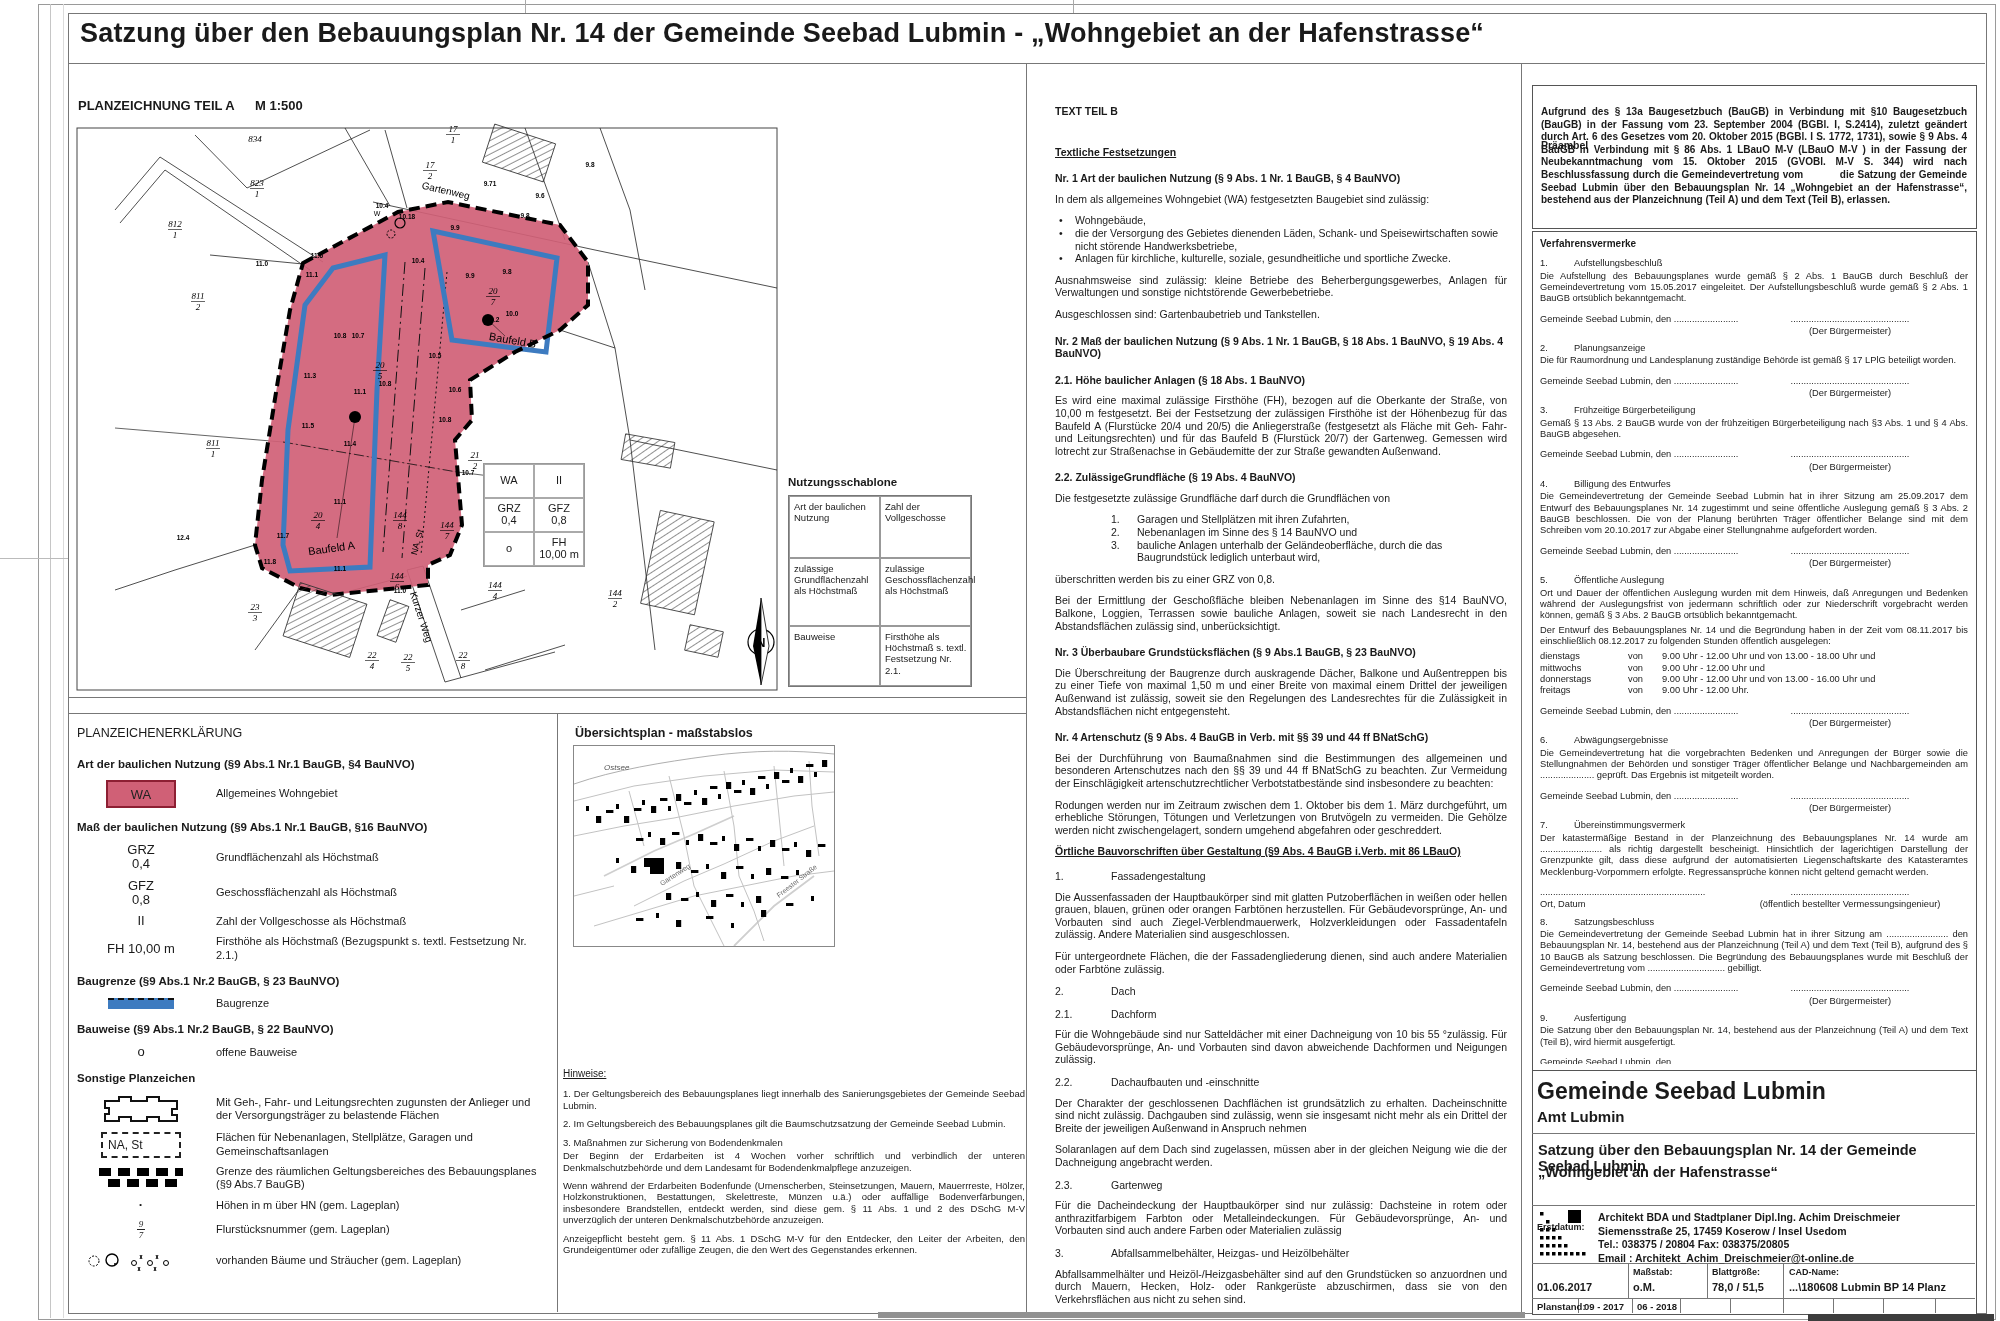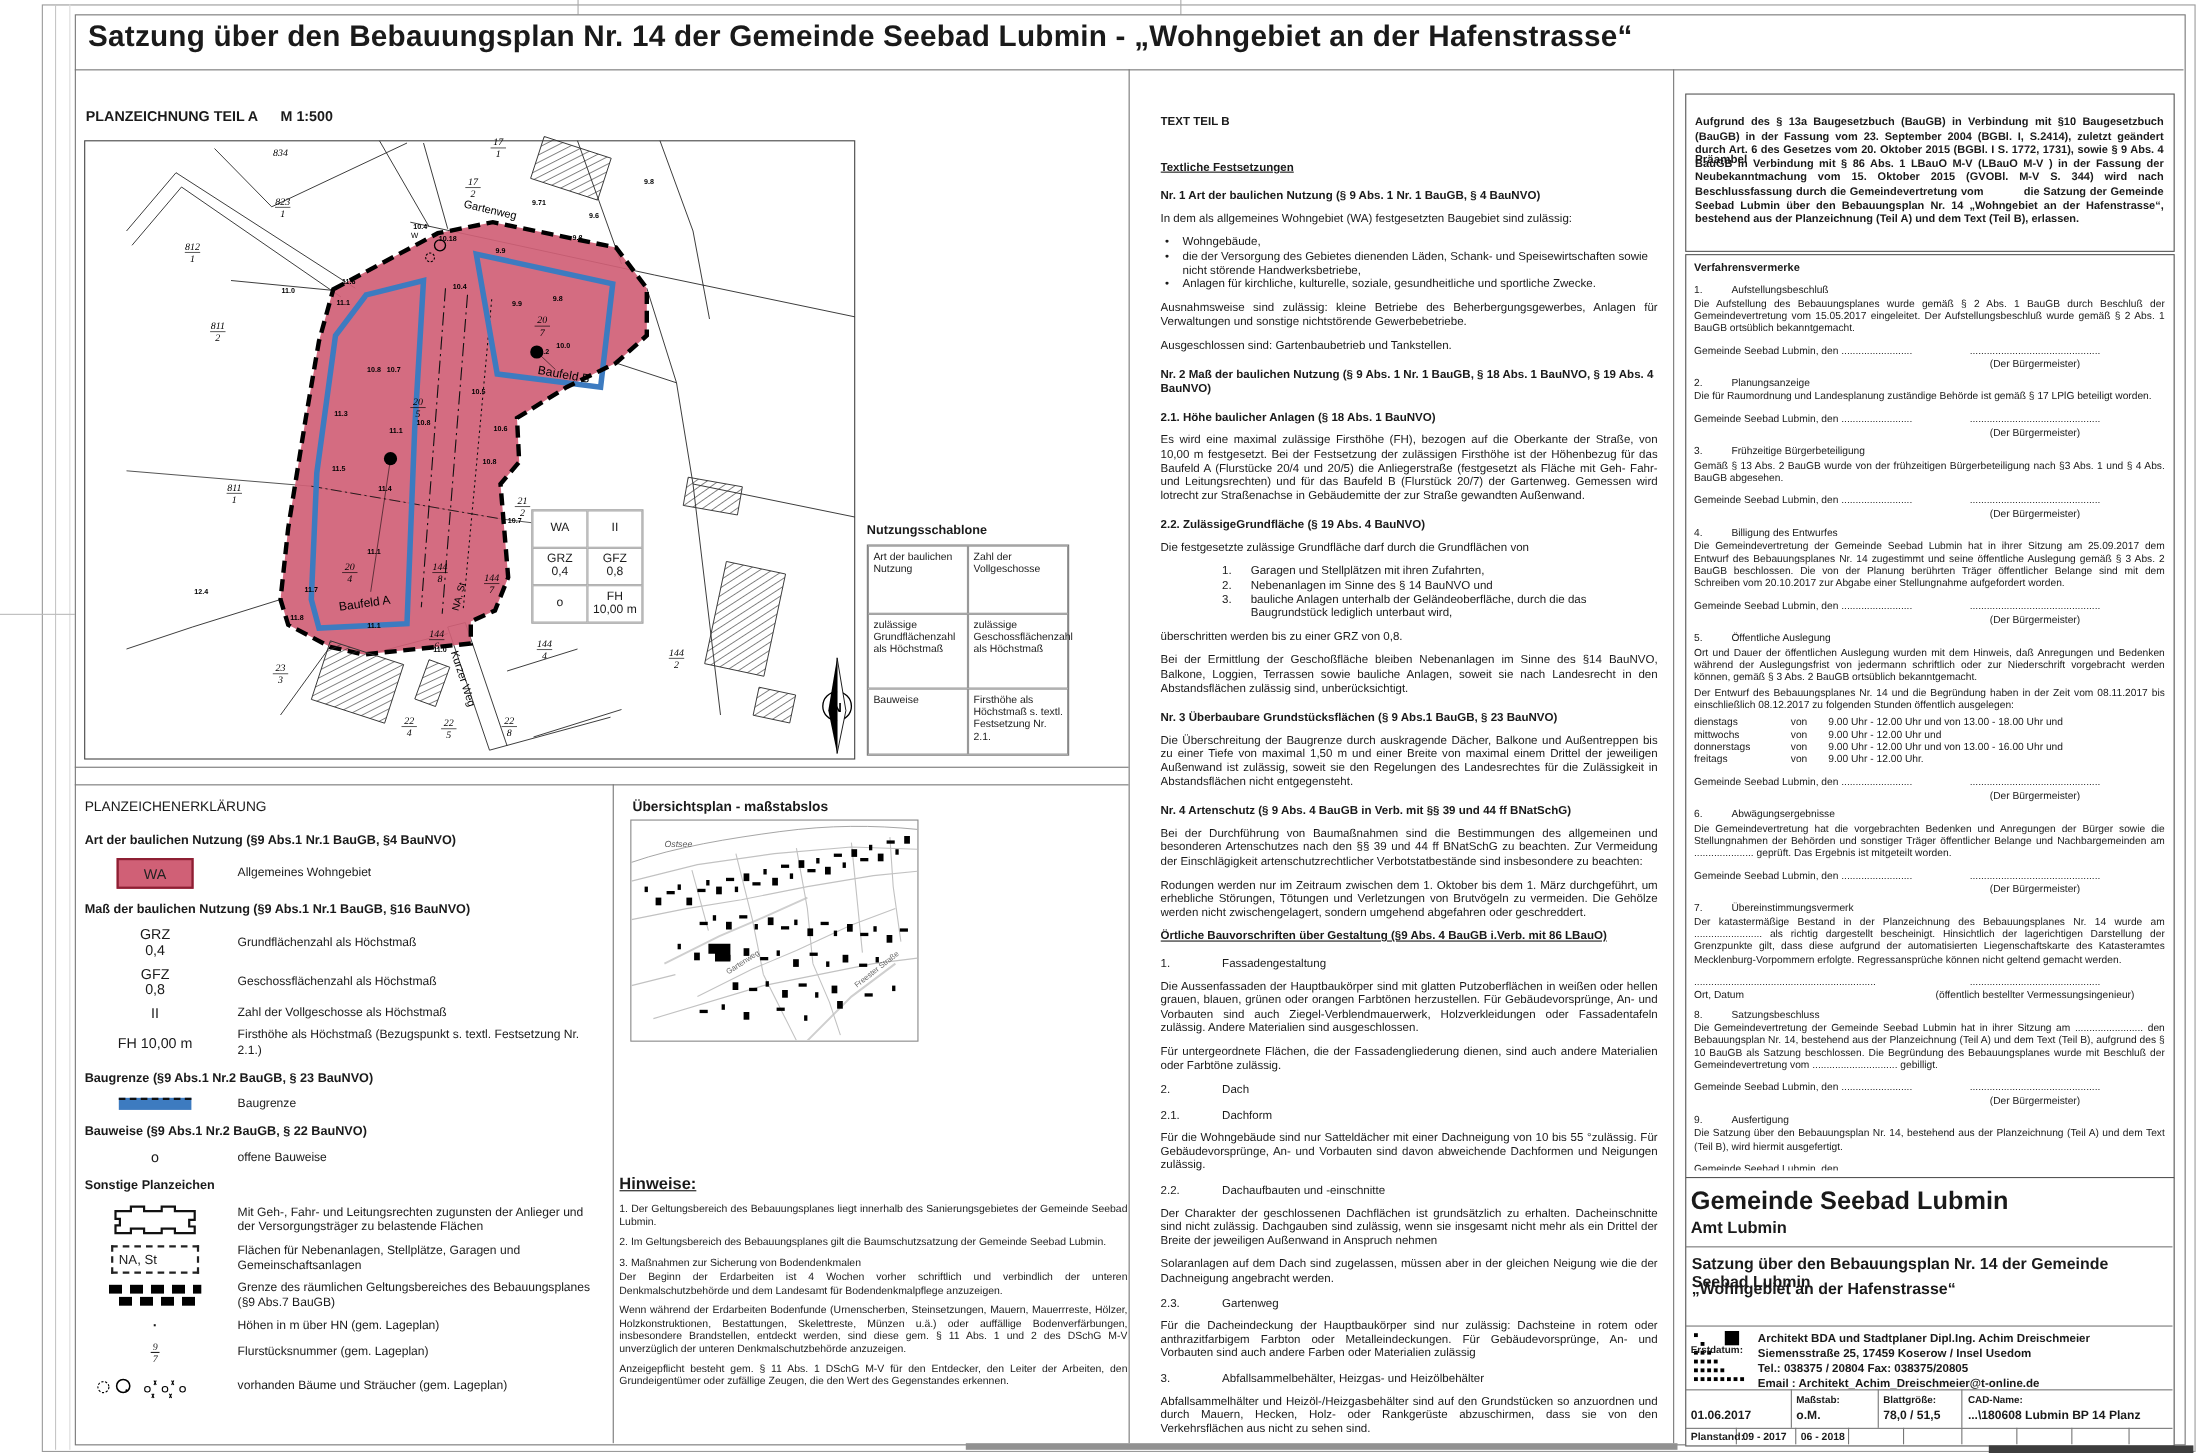--- a/index.html
+++ b/index.html
@@ -66,21 +66,21 @@
   #gemeinde-name{position:absolute;left:1537px;top:1078px;font-size:23px;font-weight:bold;}
   #amt-name{position:absolute;left:1537px;top:1108px;font-size:15px;font-weight:bold;}
   #satzung1{position:absolute;left:1538px;top:1142px;width:430px;font-size:14.5px;font-weight:bold;}
   #satzung2{position:absolute;left:1538px;top:1164px;font-size:14.5px;font-weight:bold;}
   #arch-lines{position:absolute;left:1598px;top:1211px;font-size:10.5px;font-weight:bold;line-height:1.3;}
   .tb-label{position:absolute;font-size:9px;font-weight:bold;}
   .tb-val{position:absolute;font-size:11px;font-weight:bold;}
   .ps-val{position:absolute;font-size:9.5px;font-weight:bold;}
   
   #hinweise{position:absolute;left:563px;top:1068px;width:462px;height:240px;overflow:hidden;font-size:9.5px;line-height:1.21;}
-  #hinweise .hw-head{font-weight:bold;text-decoration:underline;margin-bottom:8px;font-size:15px;}
+  #hinweise .hw-head{font-weight:normal;text-decoration:underline;margin-bottom:8px;font-size:10px;}
   #hinweise p{margin:0 0 7px 0;text-align:justify;}
   .map-box{position:absolute;left:573px;top:745px;width:260px;height:200px;border:1px solid #888;background:#fff;}
 </style>
 </head>
 <body>
 
 <div class="abs" style="left:38px;top:4px;width:1956px;height:1314px;border:1px solid #9a9a9a;"></div>
 <div class="vline" style="left:50px;top:4px;height:1314px;border-color:#c6c6c6;"></div>
 <div class="vline" style="left:63px;top:4px;height:1314px;border-color:#dcdcdc;"></div>
 <div class="hline" style="left:0;top:558px;width:68px;border-color:#bbb;"></div>

